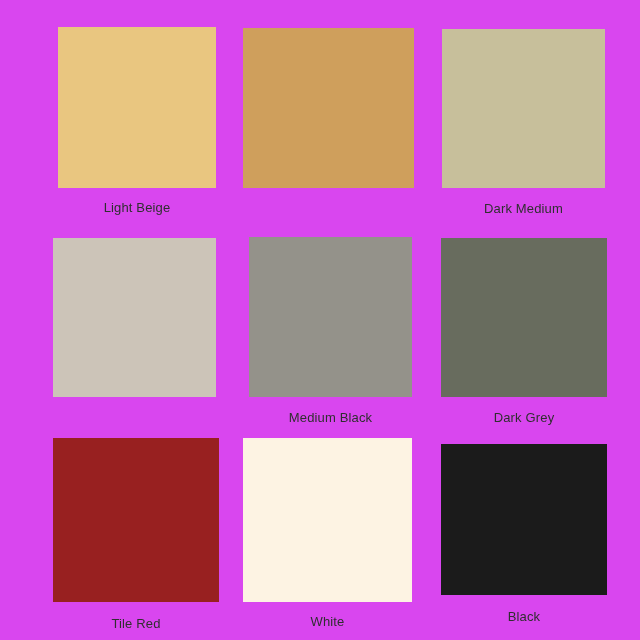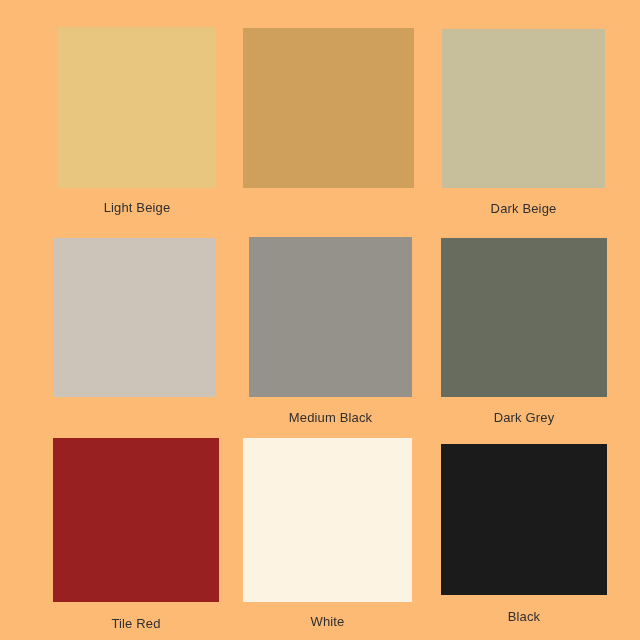--- a/index.html
+++ b/index.html
@@ -37,32 +37,32 @@
     color: #2f2f2f;
     font-size: 13px;
     line-height: 15px;
     letter-spacing: 0.15px;
     white-space: nowrap;
   }
 </style>
 </head>
 <body>
 
-<div id="palette-board" style="background: #fdba74;">
+<div id="palette-board" style="background: #d946ef;">
 
 <div class="swatch-cell" style="left: 0px; top: 0px; width: 640px; height: 640px; pointer-events: none;">
       <div class="swatch-chip" style="left: 58px; top: 27px; width: 158px; height: 161px; background: rgb(233, 198, 128); pointer-events: auto;"></div>
       <div class="swatch-label" style="top: 200px; left: 58px; width: 158px; color: rgb(47, 47, 47);">Light Beige</div>
     </div>
     <div class="swatch-cell" style="left: 0px; top: 0px; width: 640px; height: 640px; pointer-events: none;">
       <div class="swatch-chip" style="left: 243px; top: 28px; width: 171px; height: 160px; background: rgb(207, 159, 92); pointer-events: auto;"></div>
     </div>
     <div class="swatch-cell" style="left: 0px; top: 0px; width: 640px; height: 640px; pointer-events: none;">
       <div class="swatch-chip" style="left: 442px; top: 29px; width: 163px; height: 159px; background: rgb(199, 191, 155); pointer-events: auto;"></div>
-      <div class="swatch-label" style="top: 201px; left: 442px; width: 163px; color: rgb(47, 47, 47);">Dark Beige</div>
+      <div class="swatch-label" style="top: 201px; left: 442px; width: 163px; color: rgb(47, 47, 47);">Dark Medium</div>
     </div>
     <div class="swatch-cell" style="left: 0px; top: 0px; width: 640px; height: 640px; pointer-events: none;">
       <div class="swatch-chip" style="left: 53px; top: 238px; width: 163px; height: 159px; background: rgb(204, 196, 184); pointer-events: auto;"></div>
     </div>
     <div class="swatch-cell" style="left: 0px; top: 0px; width: 640px; height: 640px; pointer-events: none;">
       <div class="swatch-chip" style="left: 249px; top: 237px; width: 163px; height: 160px; background: rgb(148, 146, 138); pointer-events: auto;"></div>
       <div class="swatch-label" style="top: 410px; left: 249px; width: 163px; color: rgb(47, 47, 47);">Medium Black</div>
     </div>
     <div class="swatch-cell" style="left: 0px; top: 0px; width: 640px; height: 452px; pointer-events: none;">
       <div class="swatch-chip" style="left: 441px; top: 238px; width: 166px; height: 159px; background: rgb(104, 108, 94); pointer-events: auto;"></div>

